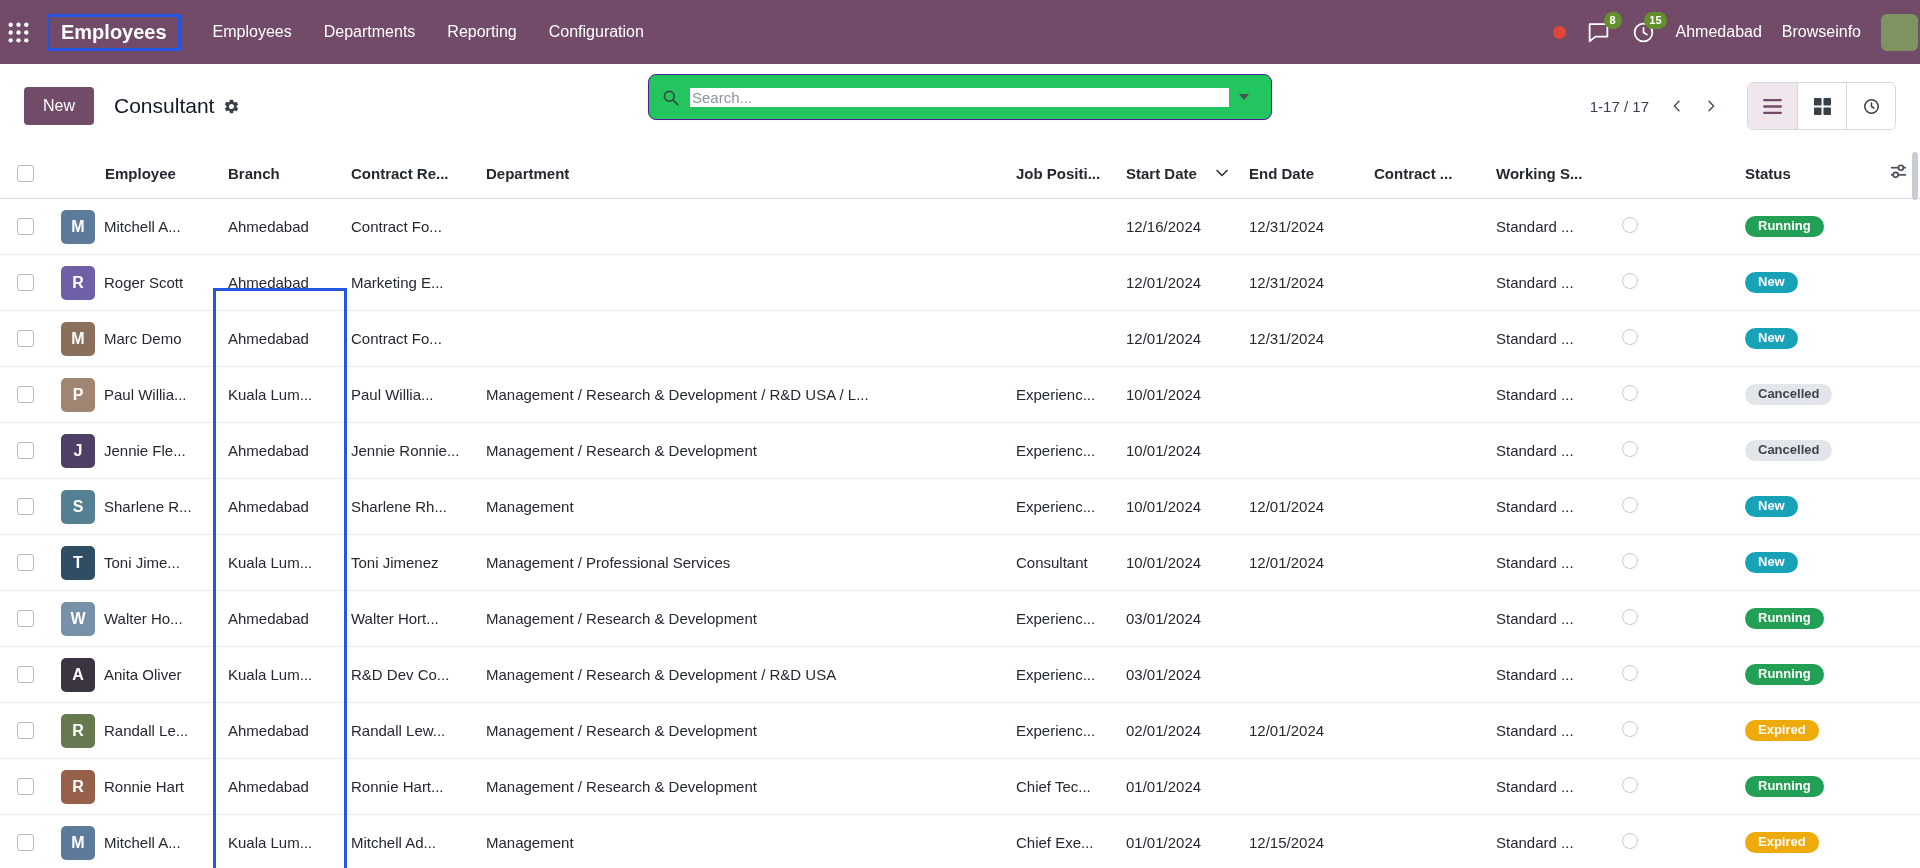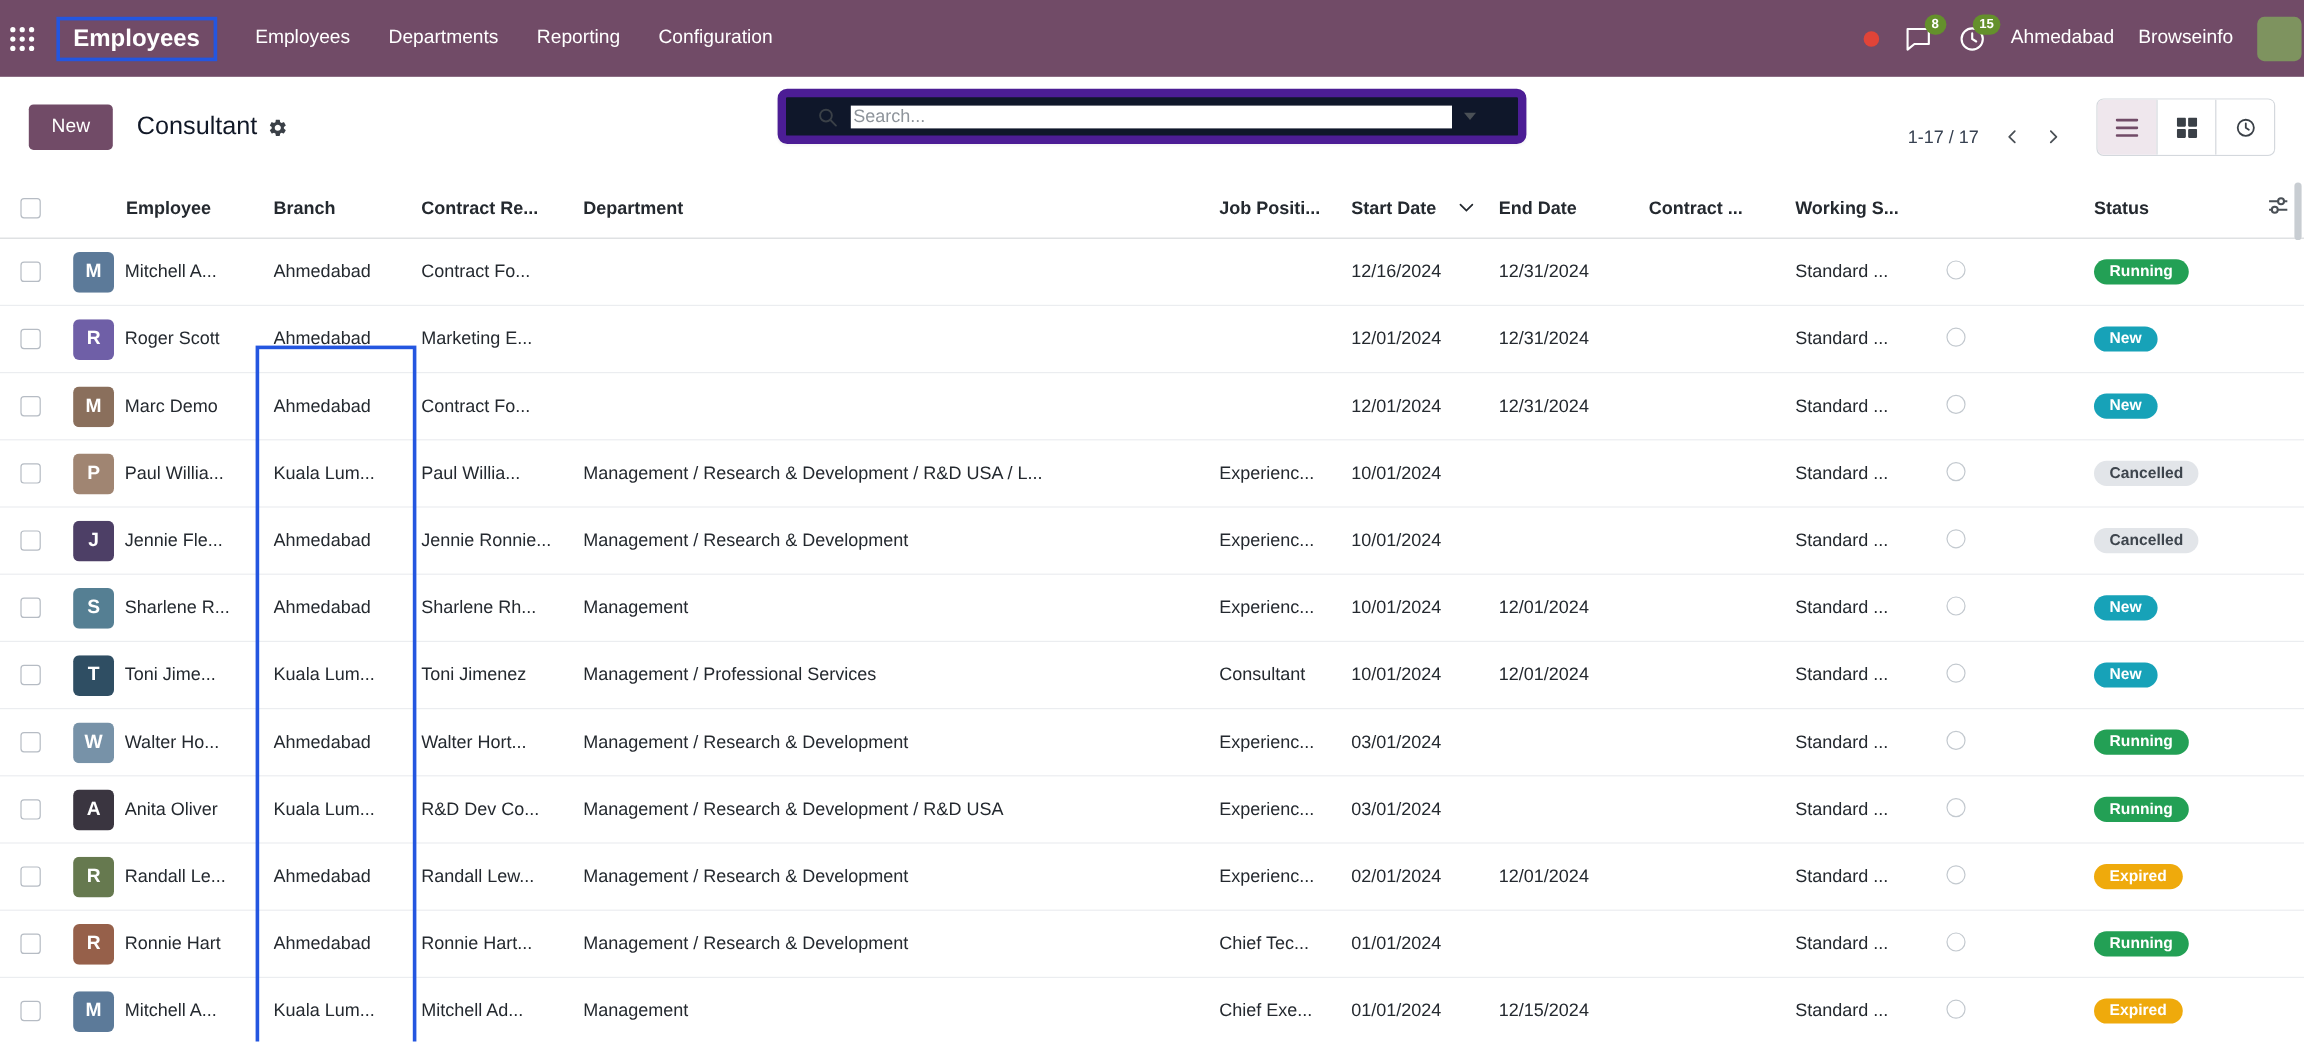--- a/index.html
+++ b/index.html
@@ -36,28 +36,28 @@
   
   .control-panel { height:84px; display:flex; align-items:center; padding:0 24px; position:relative; }
   .btn-new {
     background:var(--primary,#714B67); color:#fff; border-radius:4px;
     padding:10px 19px; font-size:16px;
   }
   .page-title { font-size:21px; color:#111827; margin-left:20px; font-weight:500; white-space:nowrap; }
   .title-gear { margin-left:9px; display:flex; align-items:center; }
   .search-wrap {
     position:absolute; left:50%; transform:translateX(-50%); top:10px;
-    width:624px; height:46px; border:7px solid #4c1d95; border-radius:8px; background:#0f172a;
-    display:flex; align-items:center; padding:0 25px; box-shadow:0 1px 2px rgba(0,0,0,.04);
+    width:624px; height:46px; border:1px solid #4c1d95; border-radius:8px; background:#22c55e;
+    display:flex; align-items:center; padding:0 12px; box-shadow:0 1px 2px rgba(0,0,0,.04);
   }
   .search-wrap input { flex:1; border:none; outline:none; font-size:15px; margin-left:10px; color:#24292f; }
   .search-wrap input::placeholder { color:#8e949b; }
   .search-dd { display:flex; align-items:center; justify-content:center; width:30px; height:100%; }
   .caret-down { width:0; height:0; border-left:5px solid transparent; border-right:5px solid transparent; border-top:6px solid #4a5056; }
-  .cp-right { margin-left:auto; display:flex; align-items:flex-end; }
+  .cp-right { margin-left:auto; display:flex; align-items:center; }
   .pager { display:flex; align-items:center; gap:2px; margin-right:20px; }
   .pager-text { font-size:15px; color:#374151; margin-right:10px; white-space:nowrap; }
   .pager-btn { display:flex; align-items:center; justify-content:center; width:32px; height:32px; border-radius:4px; }
   .view-switcher { display:flex; border:1px solid #d4d8dd; border-radius:6px; overflow:hidden; }
   .vs-btn {
     width:49px; height:46px; display:flex; align-items:center; justify-content:center;
     background:#fff; border-left:1px solid #d4d8dd; color:#3a4047;
   }
   .vs-btn:first-child { border-left:none; }
   .vs-btn.active { background:#efe7ed; color:var(--primary,#714B67); }

